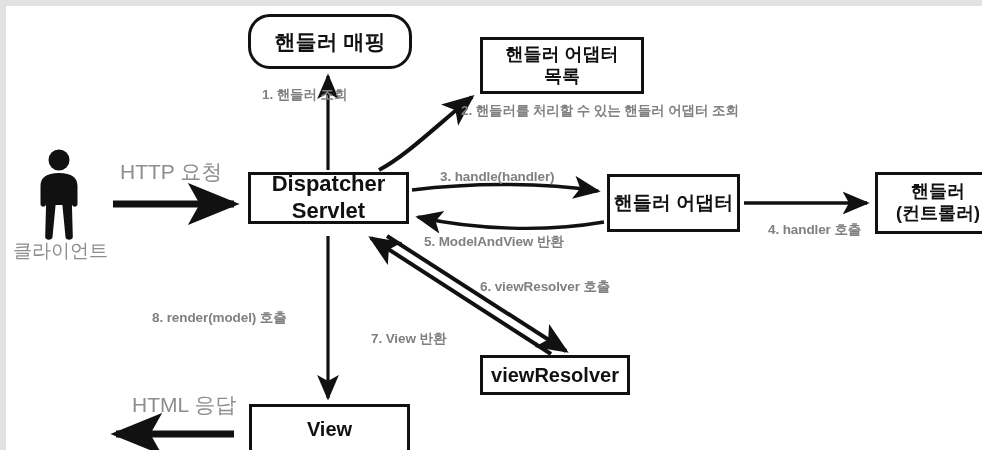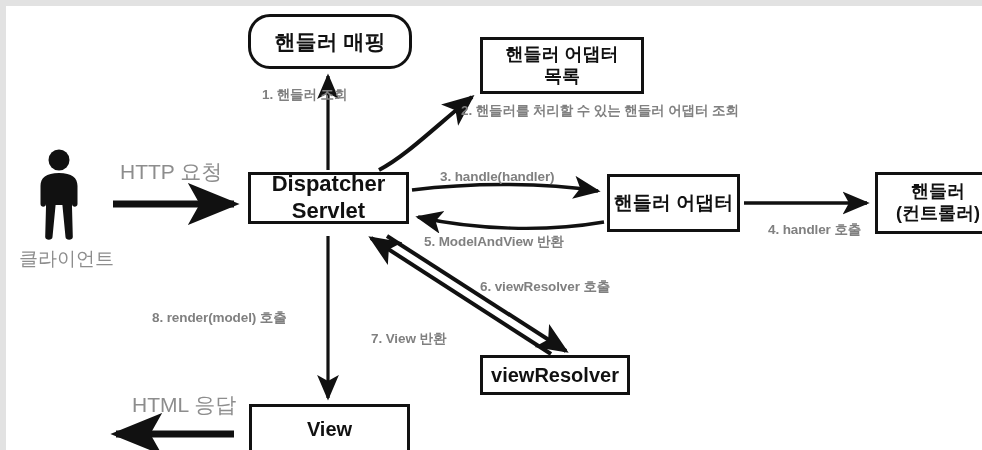--- a/index.html
+++ b/index.html
@@ -130,21 +130,21 @@
 
   <svg id="actor" style="left:30px; top:143px; width:46px; height:92px;" viewBox="0 0 46 92" xmlns="http://www.w3.org/2000/svg">
     <circle cx="23" cy="11" r="10.5" fill="#111111"></circle>
     <path d="M23,24 C10,24 4.5,29 4.5,37 L4.5,55 C4.5,58.5 10,58.5 10,55
              L10,41 L10,58 L9.2,88 C9.2,91.5 16.5,91.5 16.5,88
              L19.6,56 L26.4,56 L29.5,88 C29.5,91.5 36.8,91.5 36.8,88
              L36,58 L36,41 L36,55 C36,58.5 41.5,58.5 41.5,55
              L41.5,37 C41.5,29 36,24 23,24 Z" fill="#111111"></path>
   </svg>
 
-  <div class="actor-caption" style="left:13px; top:232px;margin-top:8px;">클라이언트</div>
+  <div class="actor-caption" style="left:7px; top:232px;">클라이언트</div>
 
   <div class="node" style="left:242px; top:8px; width:164px; height:55px; font-size:21px;border-radius:22px;">
     <span class="node-label">핸들러 매핑</span>
   </div>
 
   <div class="node" style="left:474px; top:31px; width:164px; height:57px; font-size:18px;">
     <span class="node-label">핸들러 어댑터
 목록</span>
   </div>
 

